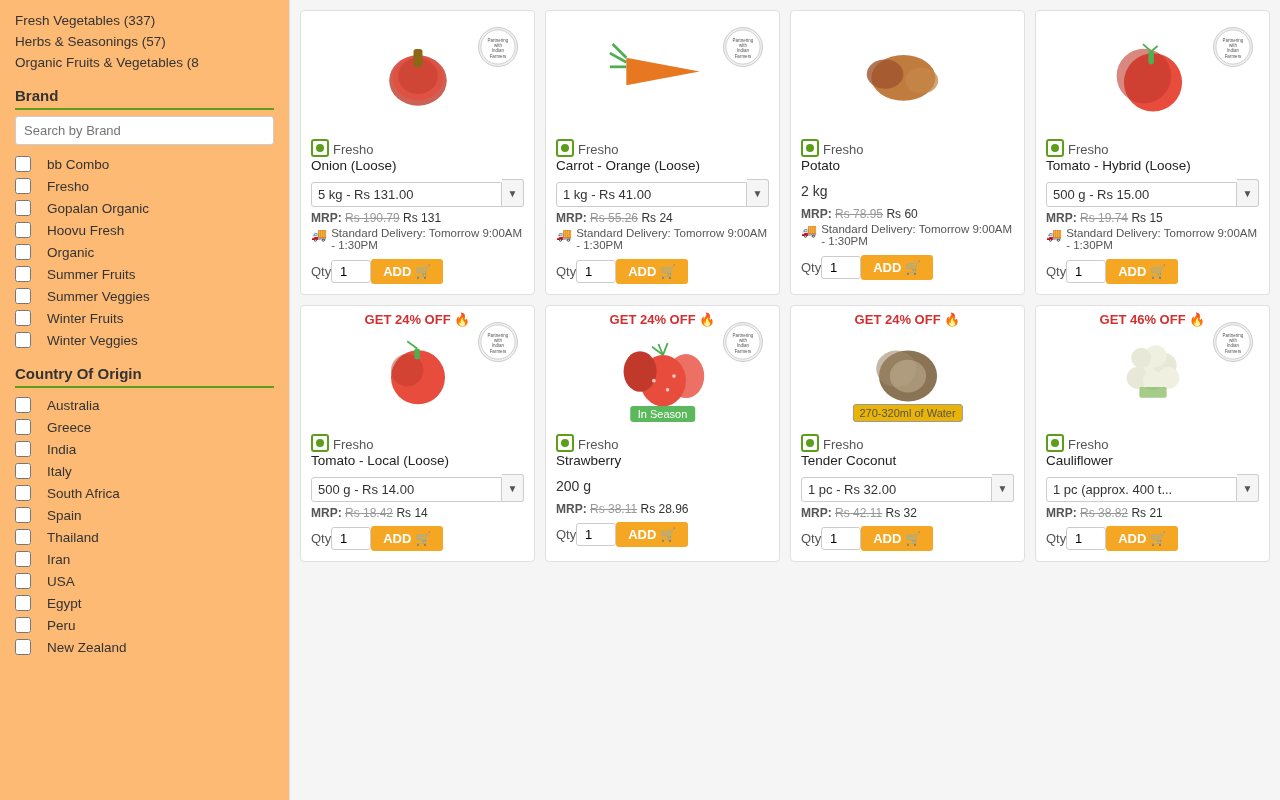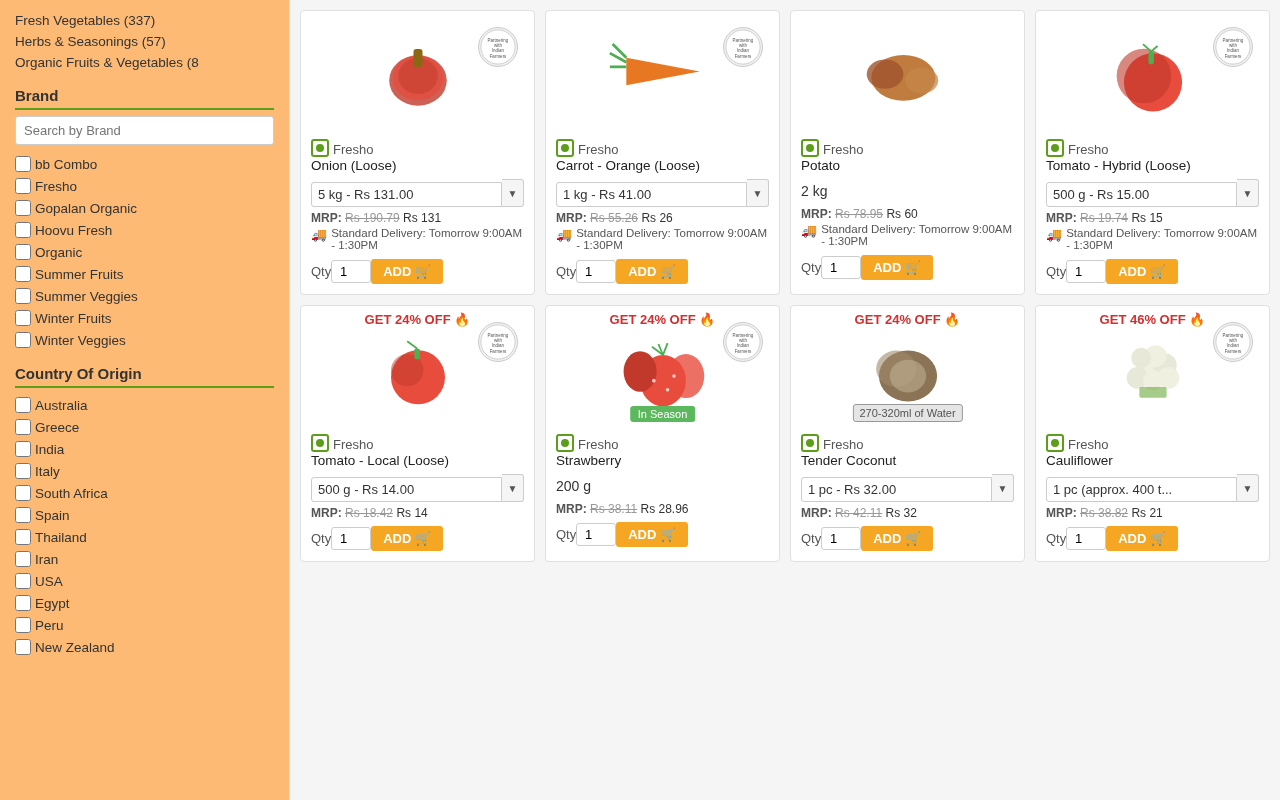--- a/index.html
+++ b/index.html
@@ -35,21 +35,21 @@
       border: 1px solid #ccc;
       border-radius: 3px;
       padding: 6px 8px;
       font-size: 13px;
       margin-bottom: 8px;
       color: #999;
     }
     .checkbox-item {
       display: flex;
       align-items: center;
-      gap: 4px;
+      gap: 16px;
       padding: 3px 0;
       font-size: 13.5px;
       color: #333;
     }
     .checkbox-item input[type="checkbox"] {
       width: 16px;
       height: 16px;
       cursor: pointer;
     }
 
@@ -102,21 +102,21 @@
       font-weight: normal;
       padding: 2px 8px;
       border-radius: 3px;
       position: absolute;
       bottom: 4px;
       left: 50%;
       transform: translateX(-50%);
       white-space: nowrap;
     }
     .water-badge {
-      background: #e5e5e5;
+      background: #eab308;
       border: 1px solid #999;
       color: #555;
       font-size: 11px;
       padding: 2px 6px;
       border-radius: 3px;
       position: absolute;
       bottom: 4px;
       left: 50%;
       transform: translateX(-50%);
       white-space: nowrap;
@@ -440,21 +440,21 @@
         </div>
         <div style="display:flex;align-items:center;margin-bottom:1px;">
           <span class="brand-dot"></span>
           <span class="product-brand">Fresho</span>
         </div>
         <div class="product-name">Carrot - Orange (Loose)</div>
         <div class="price-selector">
           <select class="price-dropdown"><option>1 kg - Rs 41.00</option></select>
           <div class="price-dropdown-arrow">▼</div>
         </div>
-        <div class="mrp-line"><span class="mrp-label">MRP:</span> <span class="mrp-original">Rs 55.26</span> <span class="mrp-discounted">Rs 26</span></div>
+        <div class="mrp-line"><span class="mrp-label">MRP:</span> <span class="mrp-original">Rs 55.26</span> <span class="mrp-discounted">Rs 24</span></div>
         <div class="delivery-info">
           <span class="delivery-icon">🚚</span>
           <span>Standard Delivery: Tomorrow 9:00AM - 1:30PM</span>
         </div>
         <div class="qty-add-row">
           <span class="qty-label">Qty</span>
           <input class="qty-input" type="number" value="1" min="1" style="">
           <button class="add-button">ADD 🛒</button>
         </div>
       </div>

